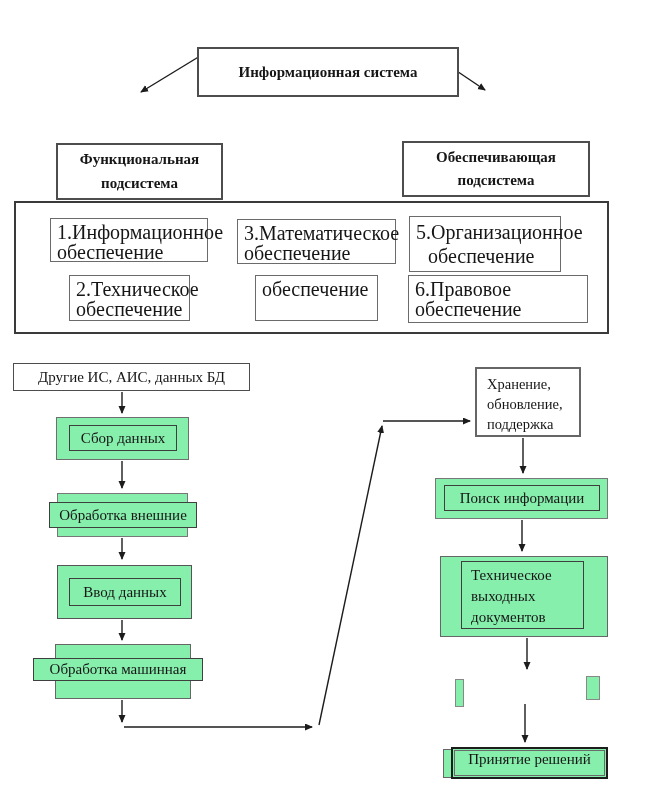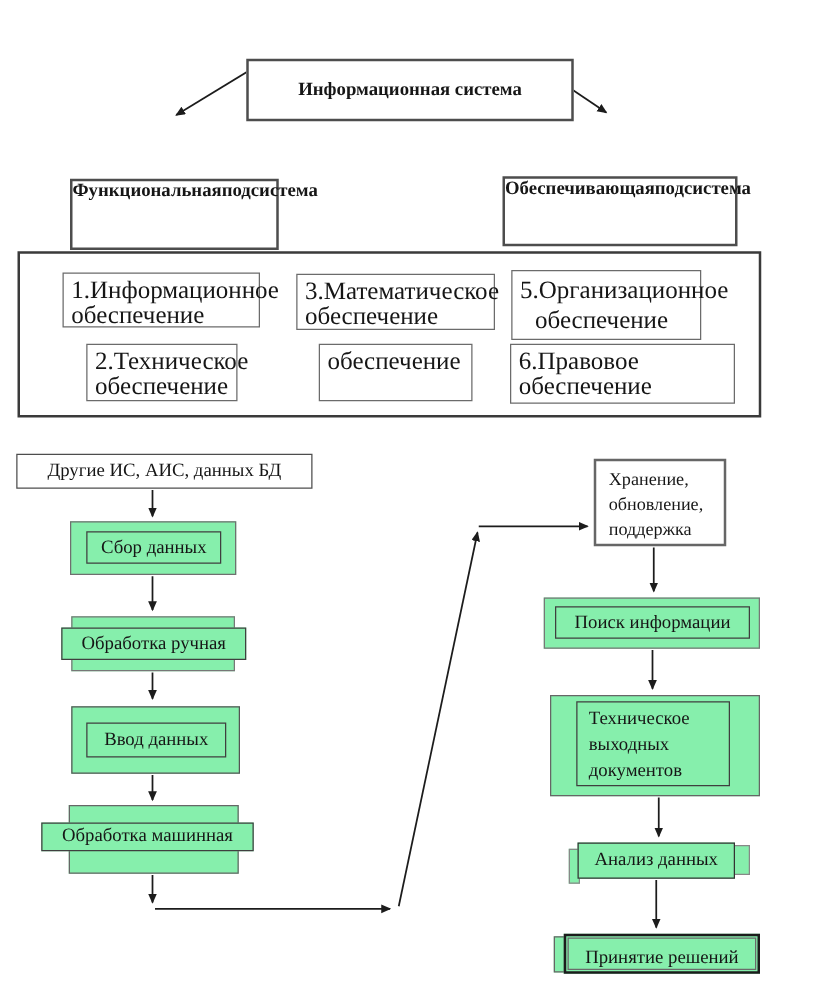--- a/index.html
+++ b/index.html
@@ -5,21 +5,21 @@
   html,body{margin:0;padding:0;background:#fff;}
   .canvas{
     position:relative;width:663px;height:789px;background:#ffffff;
     font-family:"Liberation Serif","DejaVu Serif",serif;color:#161616;
     overflow:hidden;
   }
   .lines{position:absolute;left:0;top:0;width:663px;height:789px;pointer-events:none;}
   .box{position:absolute;box-sizing:border-box;background:#fff;border:2px solid #4d4d4d;}
   .center{display:flex;align-items:center;justify-content:center;text-align:center;}
   .bold{font-weight:bold;font-size:15px;margin-top:44px;}
-  .twolines{display:flex;flex-direction:row;justify-content:space-evenly;text-align:center;}
+  .twolines{display:flex;flex-direction:column;justify-content:space-evenly;text-align:center;}
   .ln{display:block;}
   
   #info-system{left:197px;top:3px;width:262px;height:50px;}
   #functional{left:56px;top:99px;width:167px;height:57px;}
   #providing{left:402px;top:97px;width:188px;height:56px;}
   
   #big-container{left:14px;top:201px;width:595px;height:133px;border-color:#3a3a3a;}
   .support{border:1.5px solid #6b6b6b;font-size:20px;padding:3px 6px;line-height:20px;}
   #support1{left:50px;top:218px;width:158px;height:44px;}
   #support3{left:237px;top:219px;width:159px;height:45px;}
@@ -43,21 +43,21 @@
   #storage{left:475px;top:367px;width:106px;height:70px;border:2px solid #666;font-size:14.5px;line-height:20px;padding:5px 0 0 10px;}
   #search-outer{left:435px;top:478px;width:173px;height:41px;border:1.5px solid #777;}
   #search-inner{left:8px;top:6px;width:156px;height:26px;border:1.5px solid #3f3f3f;font-size:15px;}
   #docs-outer{left:440px;top:556px;width:168px;height:81px;border:1.5px solid #666;}
   #docs-inner{left:20px;top:4px;width:123px;height:68px;border:1.5px solid #3f3f3f;font-size:15px;line-height:21px;padding:3px 0 0 9px;}
   #analysis-left-tab{left:455px;top:679px;width:9px;height:28px;border:1.5px solid #888;z-index:1;}
   #analysis-right-tab{left:586px;top:676px;width:14px;height:24px;border:1.5px solid #888;z-index:1;}
   #analysis-main{left:462px;top:674px;width:126px;height:29px;border:1.5px solid #333;font-size:15px;z-index:2;}
   #decision-left-tab{left:443px;top:749px;width:9px;height:29px;border:1.5px solid #666;z-index:1;}
   #decision-main{left:451px;top:747px;width:157px;height:32px;border:2px solid #1c1c1c;z-index:2;padding:0;}
-  .inner-frame{position:absolute;left:1px;top:1px;right:1px;bottom:1px;border:1px solid #6a6a6a;display:flex;align-items:flex-end;justify-content:center;font-size:15px;}
+  .inner-frame{position:absolute;left:1px;top:1px;right:1px;bottom:1px;border:1px solid #6a6a6a;display:flex;align-items:flex-start;justify-content:center;font-size:15px;}
   .abs{position:absolute;box-sizing:border-box;background:#86efac;}
 </style>
 </head>
 <body>
 
 <div class="canvas">
 
   <svg class="lines" viewBox="0 0 663 789" xmlns="http://www.w3.org/2000/svg">
     <defs>
       <marker id="arw" markerWidth="10" markerHeight="9" refX="7" refY="3.5" orient="auto" markerUnits="userSpaceOnUse">
@@ -128,21 +128,21 @@
   </div>
 
   <div class="abs" id="collect-outer">
     <div class="abs center" id="collect-inner">
       <span>Сбор данных</span>
     </div>
   </div>
 
   <div class="abs" id="manual-back"></div>
   <div class="abs center" id="manual-front">
-    <span>Обработка ручная</span>
+    <span>Обработка внешние</span>
   </div>
 
   <div class="abs" id="input-outer">
     <div class="abs center" id="input-inner">
       <span>Ввод данных</span>
     </div>
   </div>
 
   <div class="abs" id="machine-back"></div>
   <div class="abs center" id="machine-front">
@@ -164,23 +164,20 @@
   <div class="abs" id="docs-outer">
     <div class="abs" id="docs-inner">
       <span class="ln">Техническое</span>
       <span class="ln">выходных</span>
       <span class="ln">документов</span>
     </div>
   </div>
 
   <div class="abs" id="analysis-left-tab"></div>
   <div class="abs" id="analysis-right-tab"></div>
-  <div class="abs center" id="analysis-main">
-    <span>Анализ данных</span>
-  </div>
 
   <div class="abs" id="decision-left-tab"></div>
   <div class="abs" id="decision-main">
     <div class="inner-frame">
       <span>Принятие решений</span>
     </div>
   </div>
 
 </div>
 

